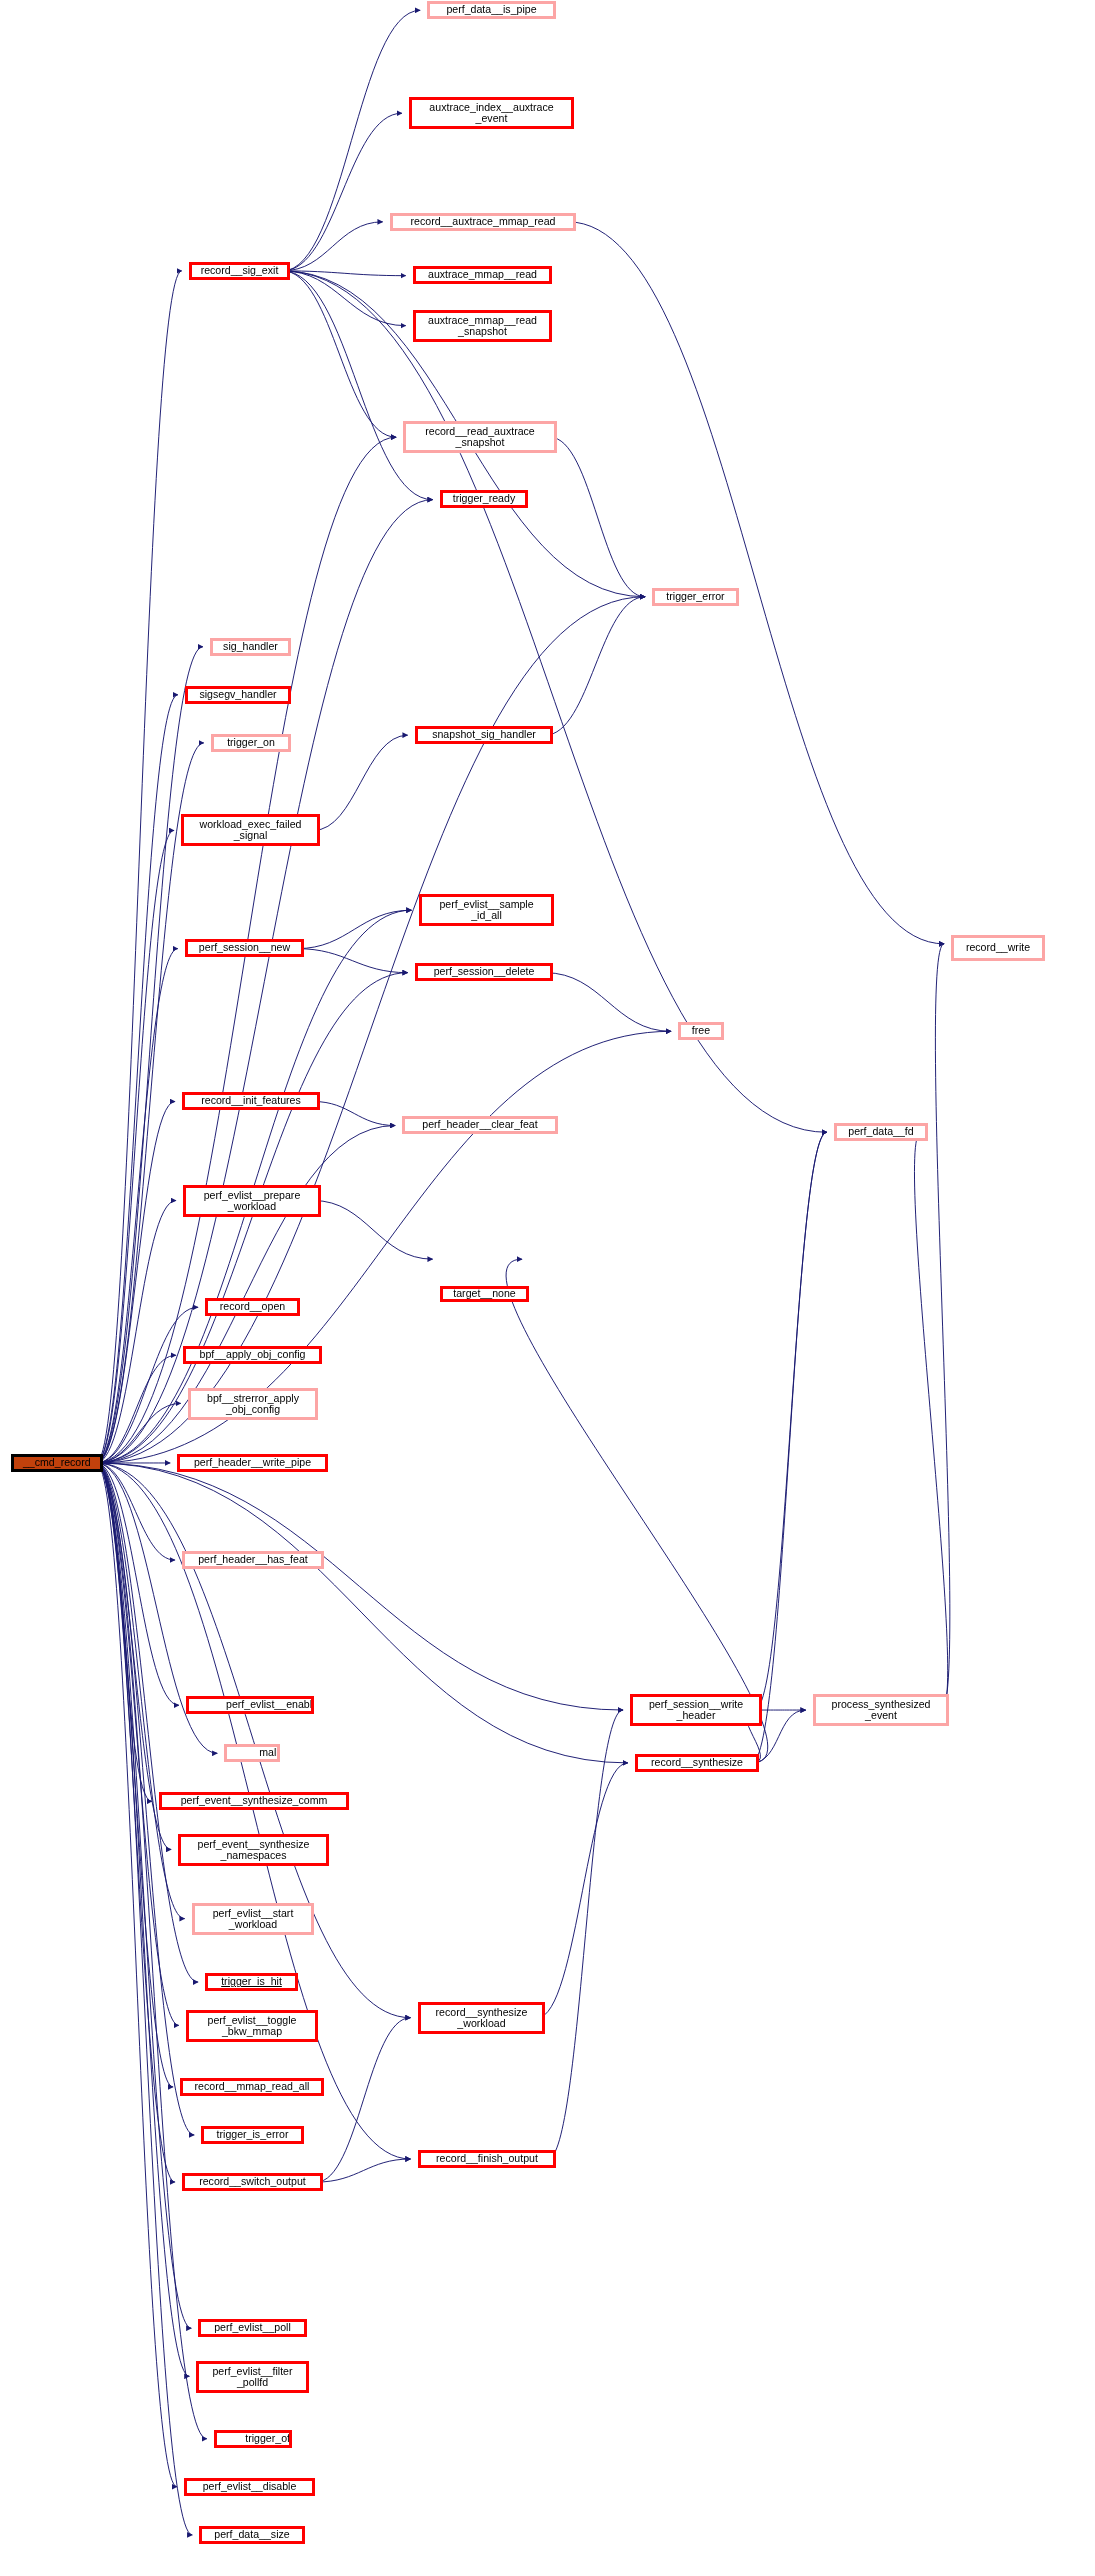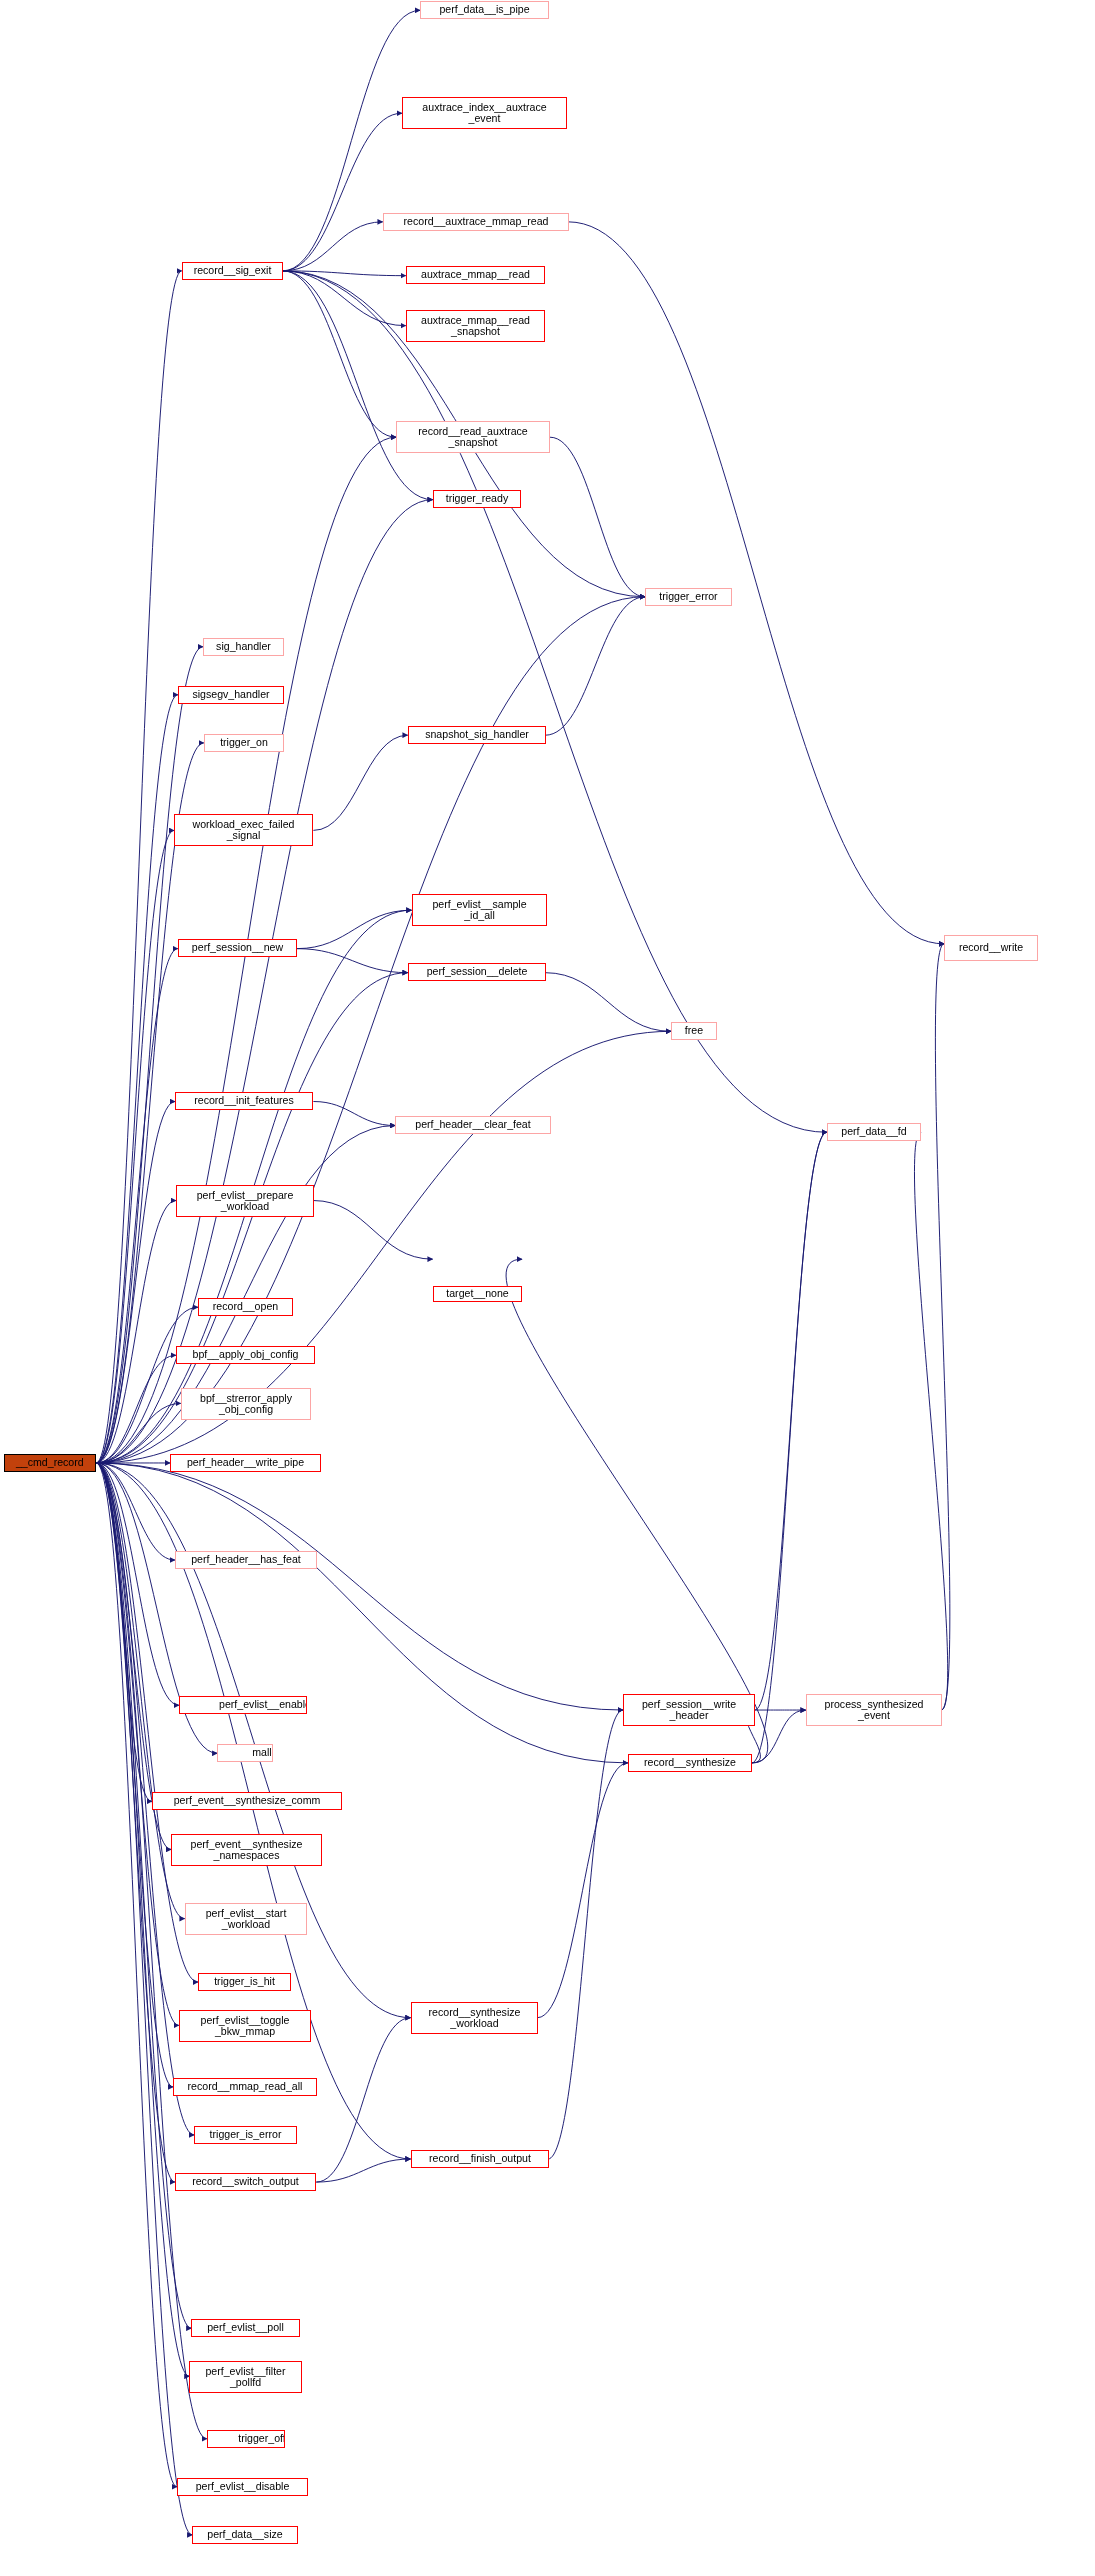--- a/index.html
+++ b/index.html
@@ -1,20 +1,20 @@
 <!DOCTYPE html>
 <html><head>
 <meta charset="utf-8">
 <style>
   html,body{margin:0;padding:0;background:#ffffff;}
   body{width:1095px;height:2576px;position:relative;font-family:"Liberation Sans",sans-serif;}
   #canvas{position:absolute;left:0;top:0;width:1095px;height:2576px;}
-  .node{position:absolute;box-sizing:border-box;border:1px solid #fca5a5;background:#ffffff;
+  .node{position:absolute;box-sizing:border-box;border:3px solid #fca5a5;background:#ffffff;
         display:flex;align-items:center;justify-content:center;text-align:center;
-        font-size:10.6px;line-height:11.5px;color:#000000;white-space:pre-line;overflow:hidden;}
+        font-size:10.6px;line-height:11.5px;color:#000000;white-space:pre-line;overflow:hidden;margin-left:7px;}
   .node.red{border-color:#ff0000;}
   .node.gray{background:#c2410c;border-color:#000000;}
   svg{position:absolute;left:0;top:0;pointer-events:none;}
 </style>
 </head>
 <body>
 
 <div id="canvas">
   <svg id="edges" width="1095" height="2576" viewBox="0 0 1139 2679">
     <defs>
@@ -129,21 +129,21 @@
 _obj_config</div>
       <div class="node red" style="left: 170px; top: 1454px; width: 151px; height: 18px;">perf_header__write_pipe</div>
       <div class="node" style="left: 175px; top: 1551px; width: 142px; height: 18px;">perf_header__has_feat</div>
       <div class="node red" style="left: 179px; top: 1696px; width: 128px; height: 18px; padding-left: 44px;">perf_evlist__enable</div>
       <div class="node" style="left: 217px; top: 1744px; width: 56px; height: 18px; padding-left: 45px;">malloc</div>
       <div class="node red" style="left: 152px; top: 1792px; width: 190px; height: 18px;">perf_event__synthesize_comm</div>
       <div class="node red" style="left: 171px; top: 1834px; width: 151px; height: 32px;">perf_event__synthesize
 _namespaces</div>
       <div class="node" style="left: 185px; top: 1903px; width: 122px; height: 32px;">perf_evlist__start
 _workload</div>
-      <div class="node red" style="left: 198px; top: 1973px; width: 93px; height: 18px;">trigger_is_hit</div>
+      <div class="node red" style="left: 198px; top: 1973px; width: 93px; height: 18px; text-decoration: underline;">trigger_is_hit</div>
       <div class="node red" style="left: 179px; top: 2010px; width: 132px; height: 32px;">perf_evlist__toggle
 _bkw_mmap</div>
       <div class="node red" style="left: 173px; top: 2078px; width: 144px; height: 18px;">record__mmap_read_all</div>
       <div class="node red" style="left: 194px; top: 2126px; width: 103px; height: 18px;">trigger_is_error</div>
       <div class="node red" style="left: 175px; top: 2173px; width: 141px; height: 18px;">record__switch_output</div>
       <div class="node red" style="left: 191px; top: 2319px; width: 109px; height: 18px;">perf_evlist__poll</div>
       <div class="node red" style="left: 189px; top: 2361px; width: 113px; height: 32px;">perf_evlist__filter
 _pollfd</div>
       <div class="node red" style="left: 207px; top: 2430px; width: 78px; height: 18px; padding-left: 32px;">trigger_off</div>
       <div class="node red" style="left: 177px; top: 2478px; width: 131px; height: 18px;">perf_evlist__disable</div>

